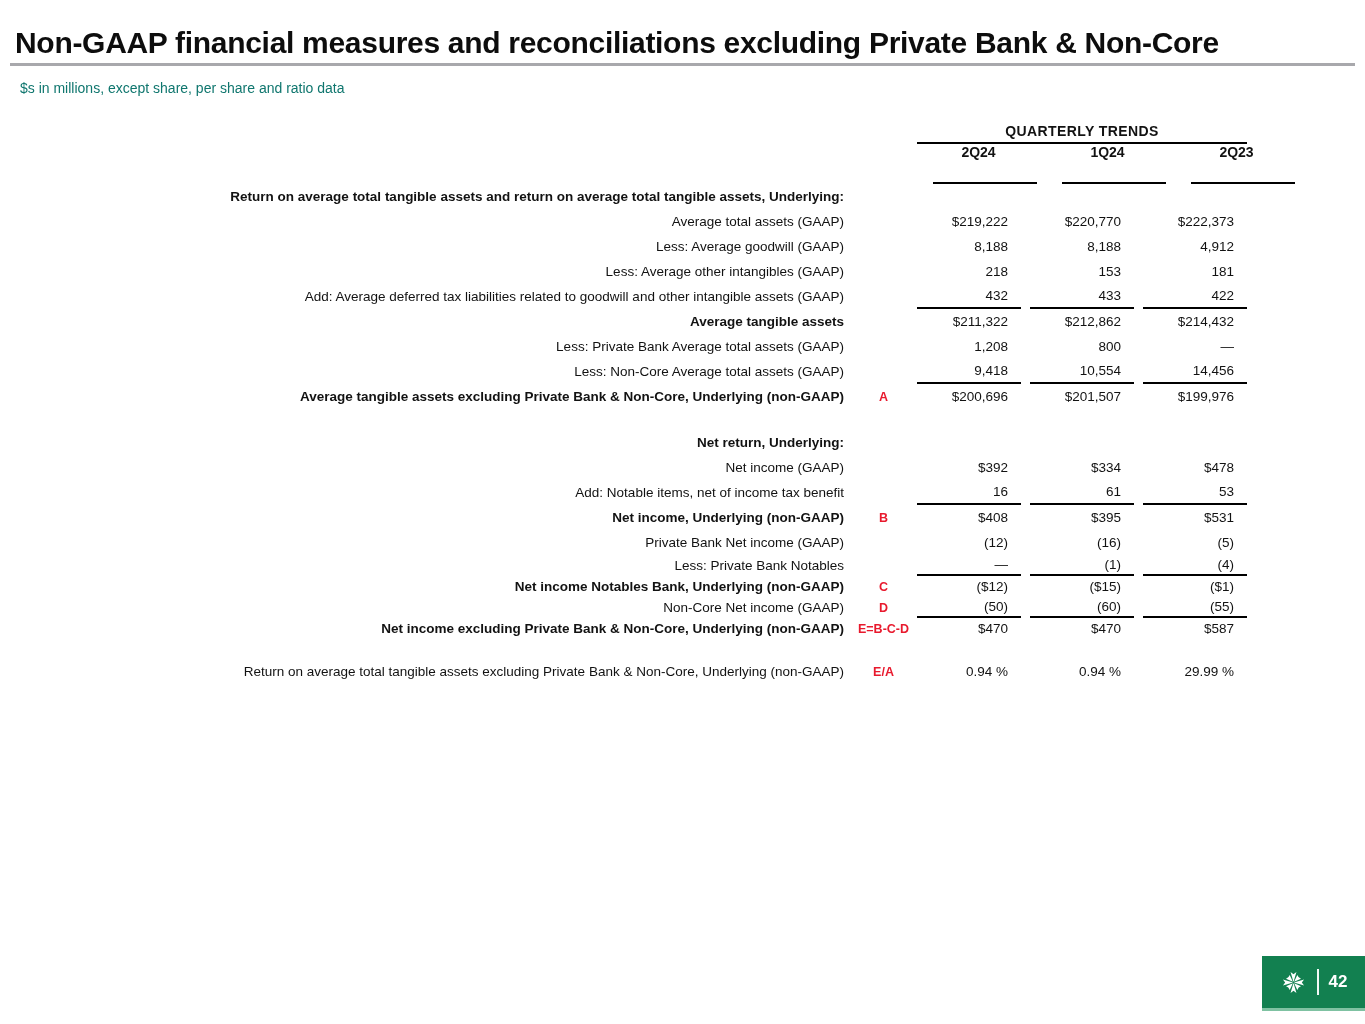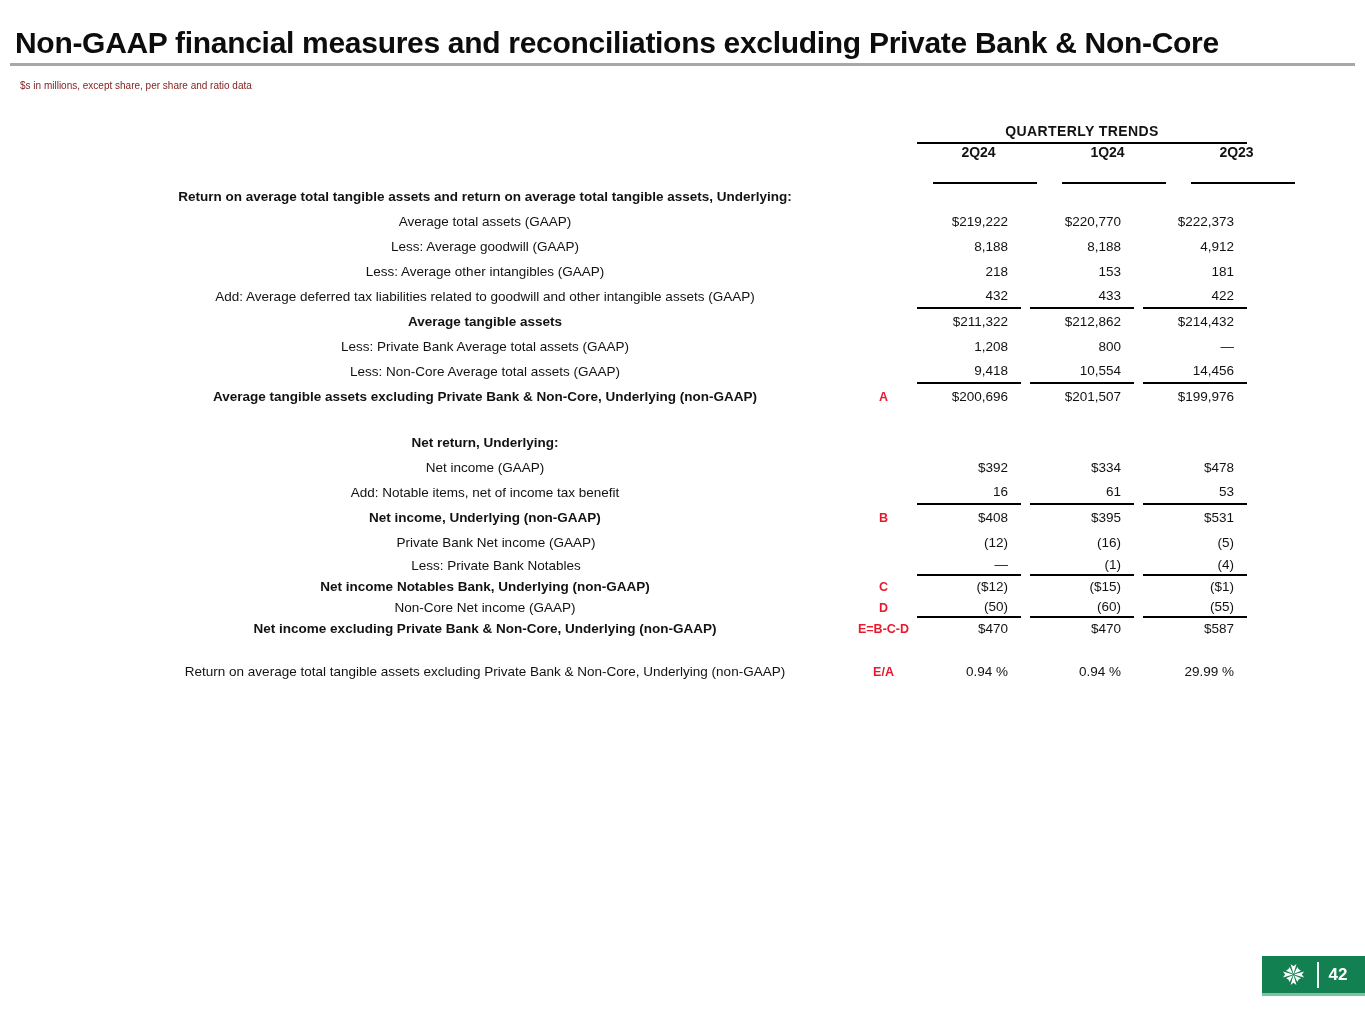--- a/index.html
+++ b/index.html
@@ -18,21 +18,21 @@
     position:absolute; left:15px; top:26px;
     font-size:30px; font-weight:bold; letter-spacing:-0.3px;
     color:#0d0d0d; white-space:nowrap;
   }
   .title-rule {
     position:absolute; left:10px; right:10px; top:63px;
     height:3px; background:#a8a8ac;
   }
   .units-note {
     position:absolute; left:20px; top:80px;
-    font-size:10px; color:#7f1d1d;
+    font-size:14px; color:#0f766e;
   }
 
   .recon-table {
     position:absolute; left:126px; top:112px;
     width:1121px;
     font-size:13.5px;
   }
 
   .group-row {
     display:grid;
@@ -51,21 +51,21 @@
 
   .t-row {
     display:grid;
     grid-template-columns:724px 67px 104px 9px 104px 9px 104px;
     align-items:center;
     height:25px;
   }
   .t-row.tight { height:21px; }
   .t-row.head-row { height:40px; align-items:end;gap:8px; }
 
-  .c-label { text-align:center; padding-right:6px; white-space:nowrap; }
+  .c-label { text-align:right; padding-right:6px; white-space:nowrap; }
   .c-label.indent { padding-left:22px; }
   .t-row.bold .c-label { font-weight:bold; }
 
   .c-ref {
     text-align:center;
     color:#e8192d;
     font-weight:bold;
     font-size:12.5px;
     white-space:nowrap;
   }
@@ -87,21 +87,21 @@
     text-align:center;
     justify-content:center;
     display:block;
   }
 
   .spacer-row { width:100%; }
 
   .footer-badge {
     position:absolute;
     left:1262px; top:956px;
-    width:103px; height:40px;
+    width:103px; height:55px;
     background:#128050;
     border-bottom:3px solid #7fc2a2;
     display:flex; align-items:center; justify-content:center;
     gap:10px;
   }
   .footer-badge .logo-icon { display:block; }
   .footer-divider { width:2px; height:26px; background:#ffffff; opacity:0.95; }
   .page-number { color:#ffffff; font-weight:bold; font-size:17px; }
 </style>
 </head>

